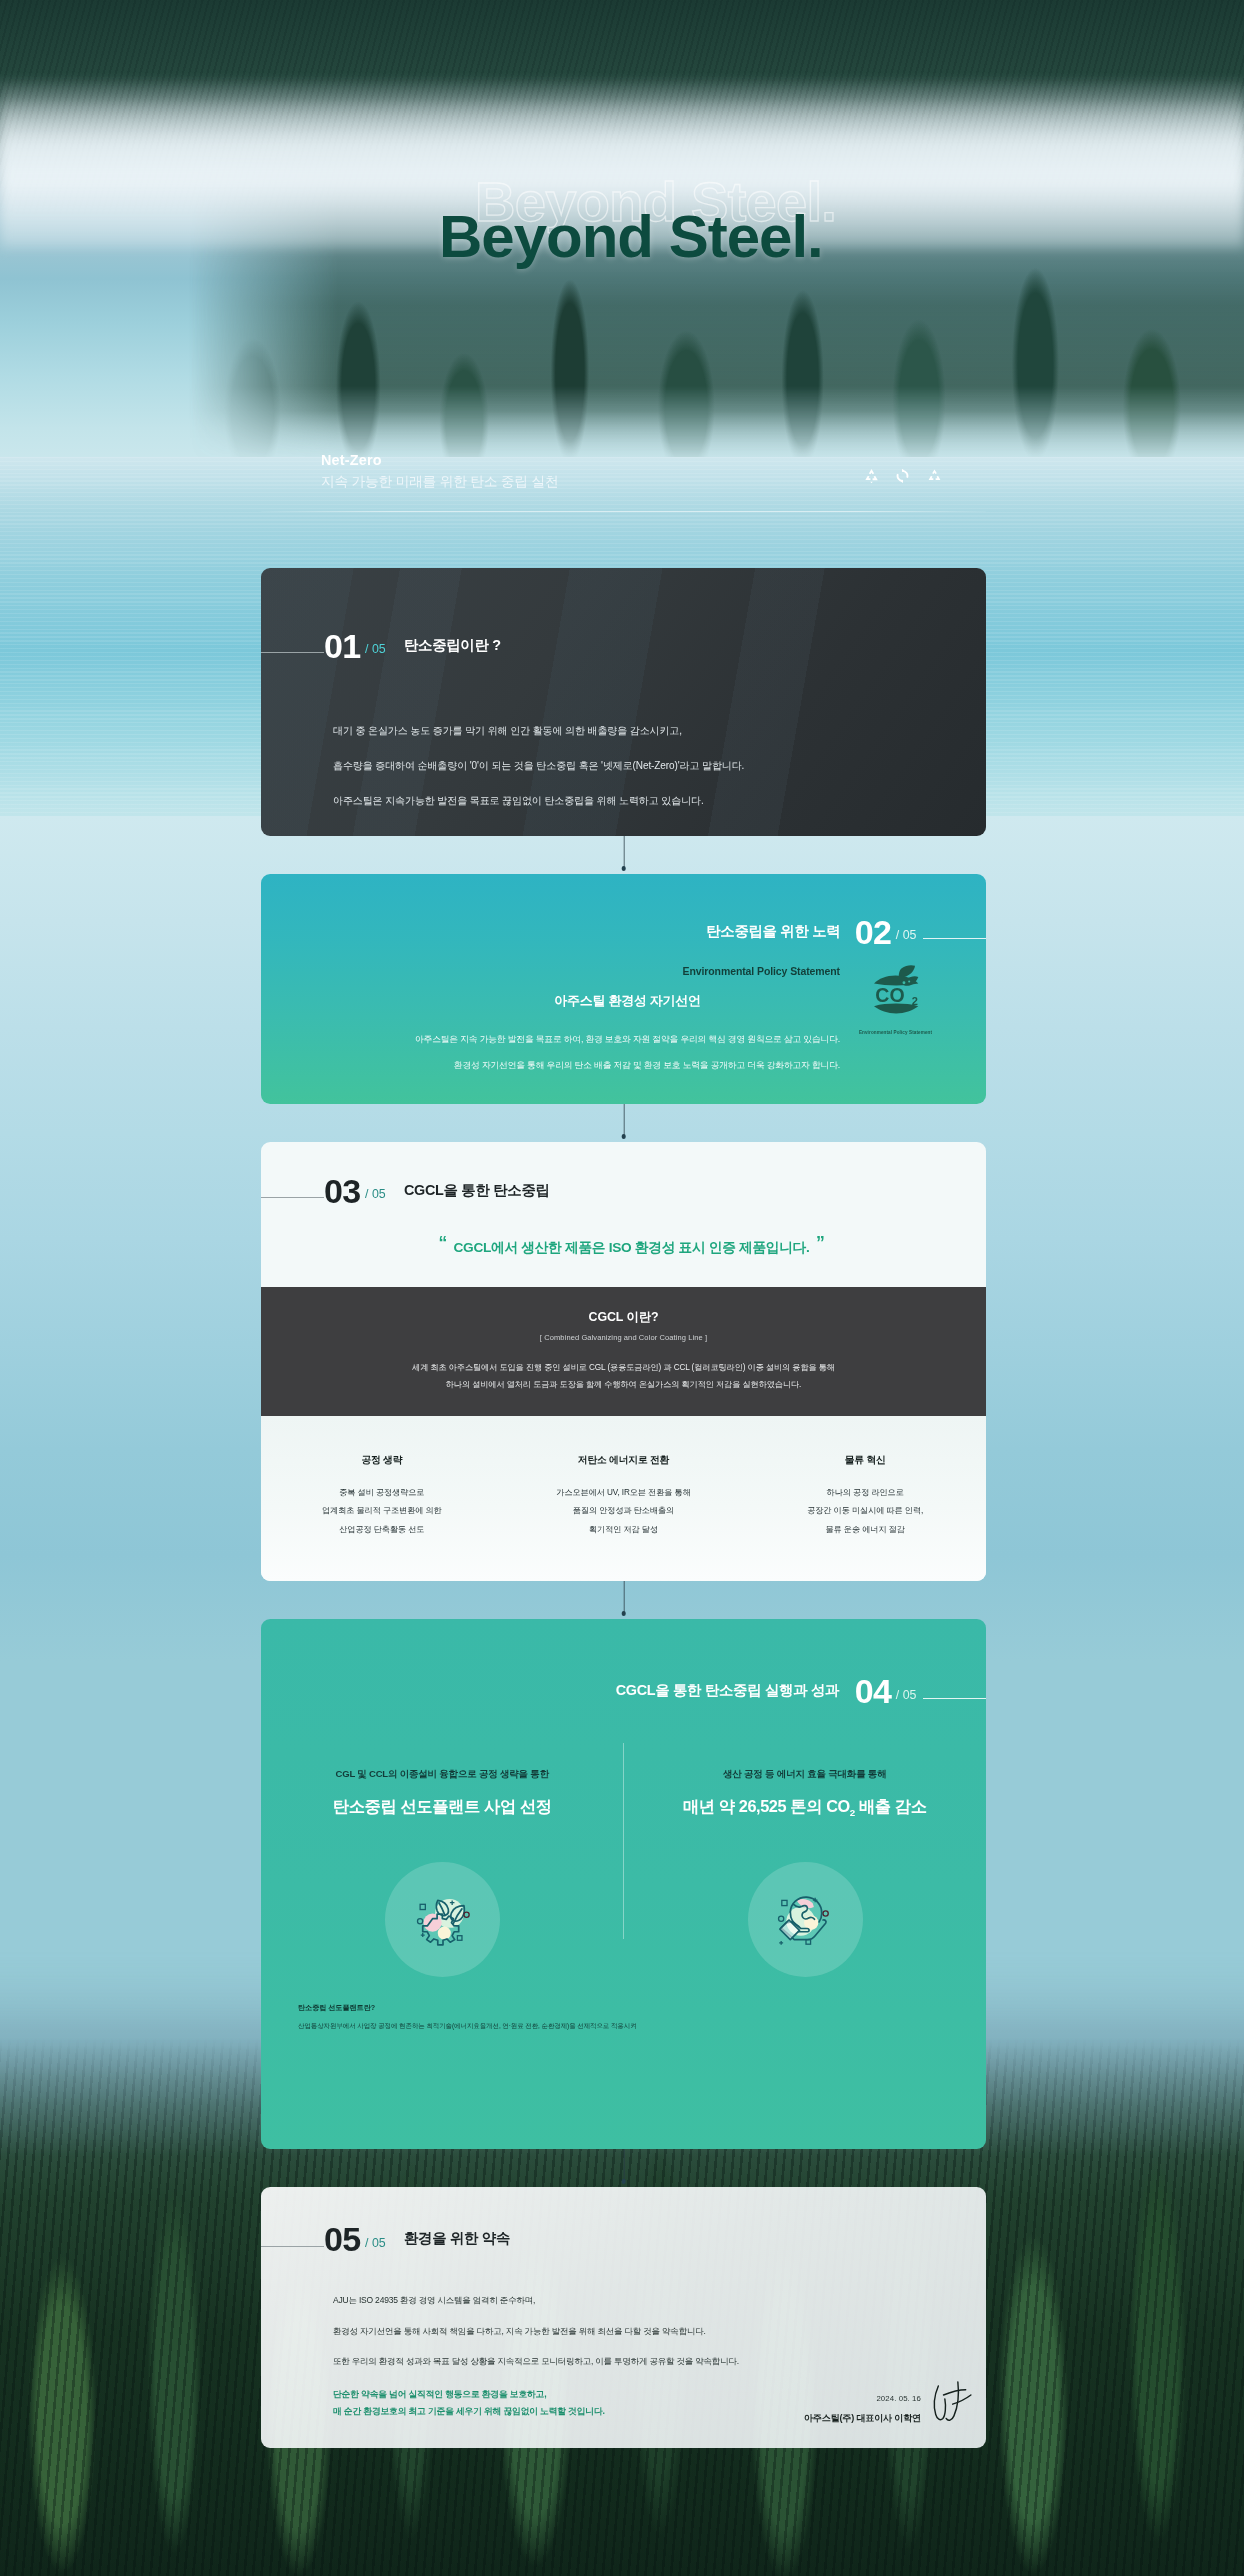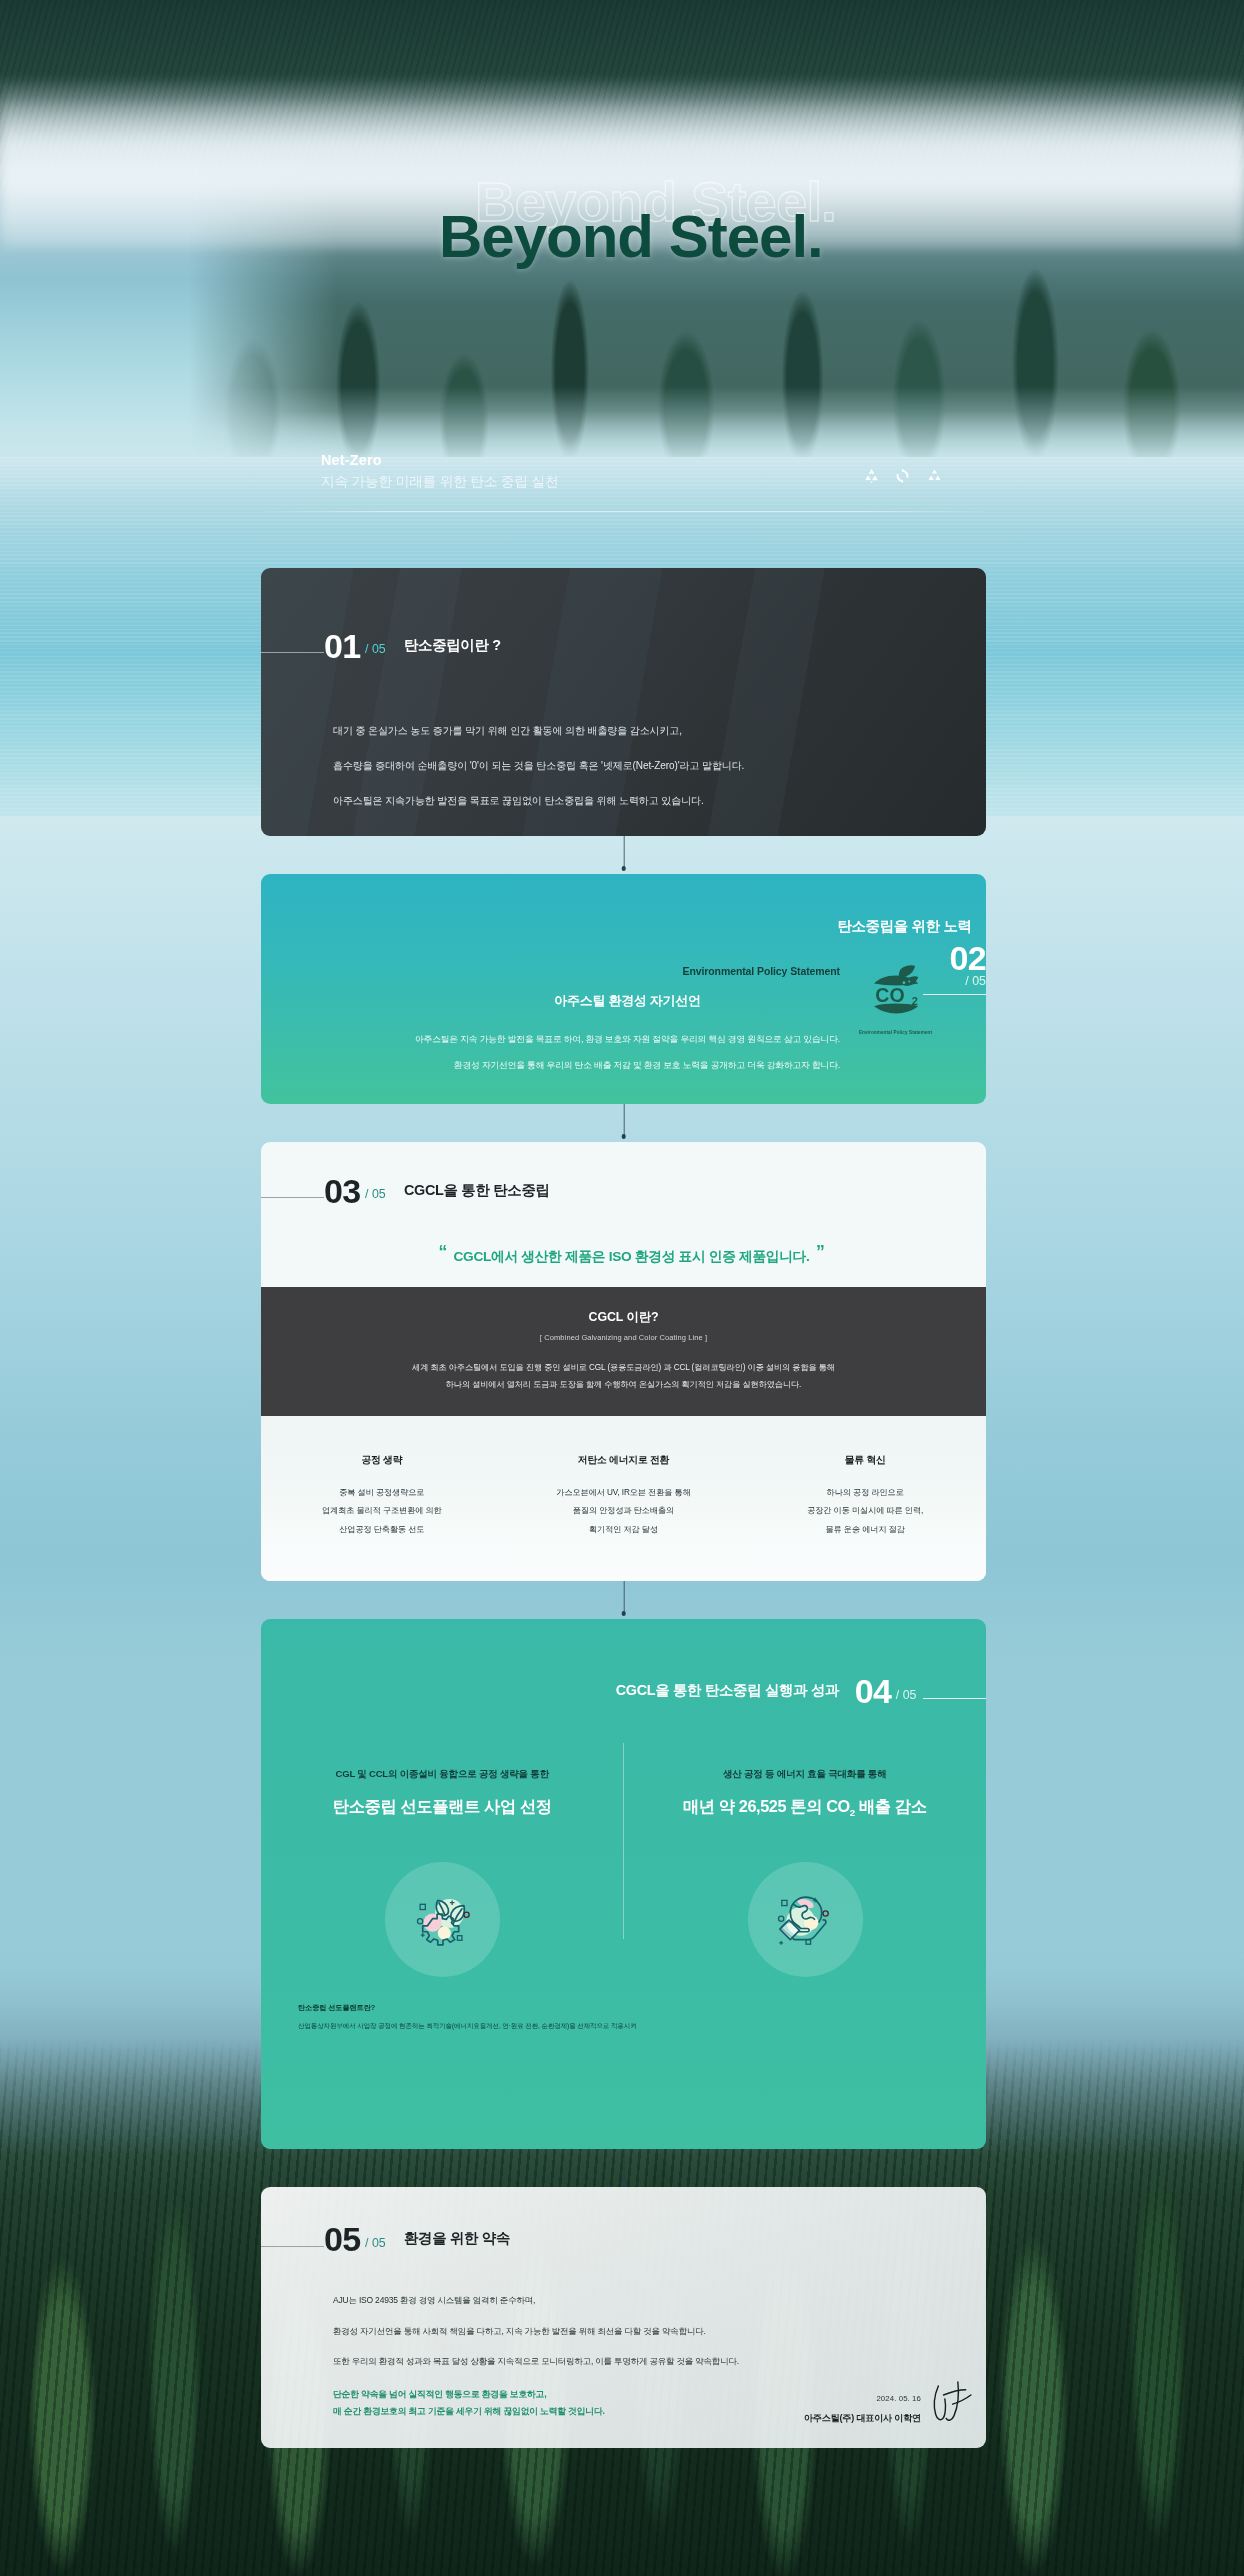--- a/index.html
+++ b/index.html
@@ -157,41 +157,41 @@
   .c1 .idx-title { color:#fff; }
   .c1-head { position:absolute; left:0; top:63px; }
   .c1-body { position:absolute; left:72px; top:155px; }
   .c1-body p { font-size:10px; line-height:1.55; color:#e3e9ec; margin-bottom:19.6px; letter-spacing:-0.1px; }
 
   
   .c2 {
     height:230px;
     background:linear-gradient(to bottom, #2eb3c3 0%, #33b7bc 30%, #3bbcaf 62%, #42c39c 100%);
   }
-  .c2-head { position:absolute; right:0; top:43px; display:flex; align-items:flex-end; flex-direction:column; }
+  .c2-head { position:absolute; right:0; top:43px; display:flex; align-items:flex-end; }
   .c2-head .idx-title { color:#fff; margin:0 14.4px 7.2px 0; }
   .c2-head .idx-num { color:#fff; }
   .c2-head .idx-of { color:#dff6f2; }
   .c2-head .idx-line { background:rgba(255,255,255,.85); margin-left:6.5px; }
   .c2-logo { position:absolute; right:52px; top:89px; width:77px; text-align:center; }
   .c2-logo-cap { font-size:4.6px; color:#1d5a4c; letter-spacing:0.1px; margin-top:2px; font-weight:600; }
   .c2-txt { position:absolute; right:146px; top:91px; text-align:right; }
   .c2-en { font-size:10.5px; font-weight:700; color:#123f39; letter-spacing:-0.1px; }
   .c2-kr { font-size:13px; font-weight:700; color:#ffffff; margin-top:15px; letter-spacing:-0.3px;text-align:center; }
   .c2-p { font-size:8.8px; color:#f2fbfa; margin-top:21px; line-height:1.9; letter-spacing:-0.2px; }
 
   
   .c3 { background:#f3f9f9; }
   .c3-top { height:145px; position:relative; }
   .c3-top .idx-num { color:#1d2426; }
   .c3-top .idx-of { color:#2a8d86; }
   .c3-top .idx-title { color:#1d2426; }
   .c3-head { position:absolute; left:0; top:34px; }
   .c3-quote {
-    position:absolute; left:0; right:0; top:100px; text-align:center;
+    position:absolute; left:0; right:0; top:91px; text-align:center;
     font-size:13.7px; font-weight:700; color:#1ea67e; letter-spacing:-0.3px;margin-left:16px;
   }
   .qm { color:#1ea67e; font-size:17.6px; font-weight:700; vertical-align:-1.3px; }
   .qm.l { margin-right:6.5px; vertical-align:2.6px; }
   .qm.r { margin-left:6.5px; vertical-align:2.6px; }
 
   .c3-dark { background:#3e3e40; padding:22px 0 23.5px; text-align:center; }
   .c3-dark-t { font-size:12.4px; font-weight:700; color:#fff; letter-spacing:-0.1px; }
   .c3-dark-s { font-size:7.5px; color:#cfd2d4; margin-top:6.5px; letter-spacing:0.1px; }
   .c3-dark-p { font-size:8.2px; color:#eceeef; margin-top:17px; line-height:2.1; letter-spacing:-0.1px; }

